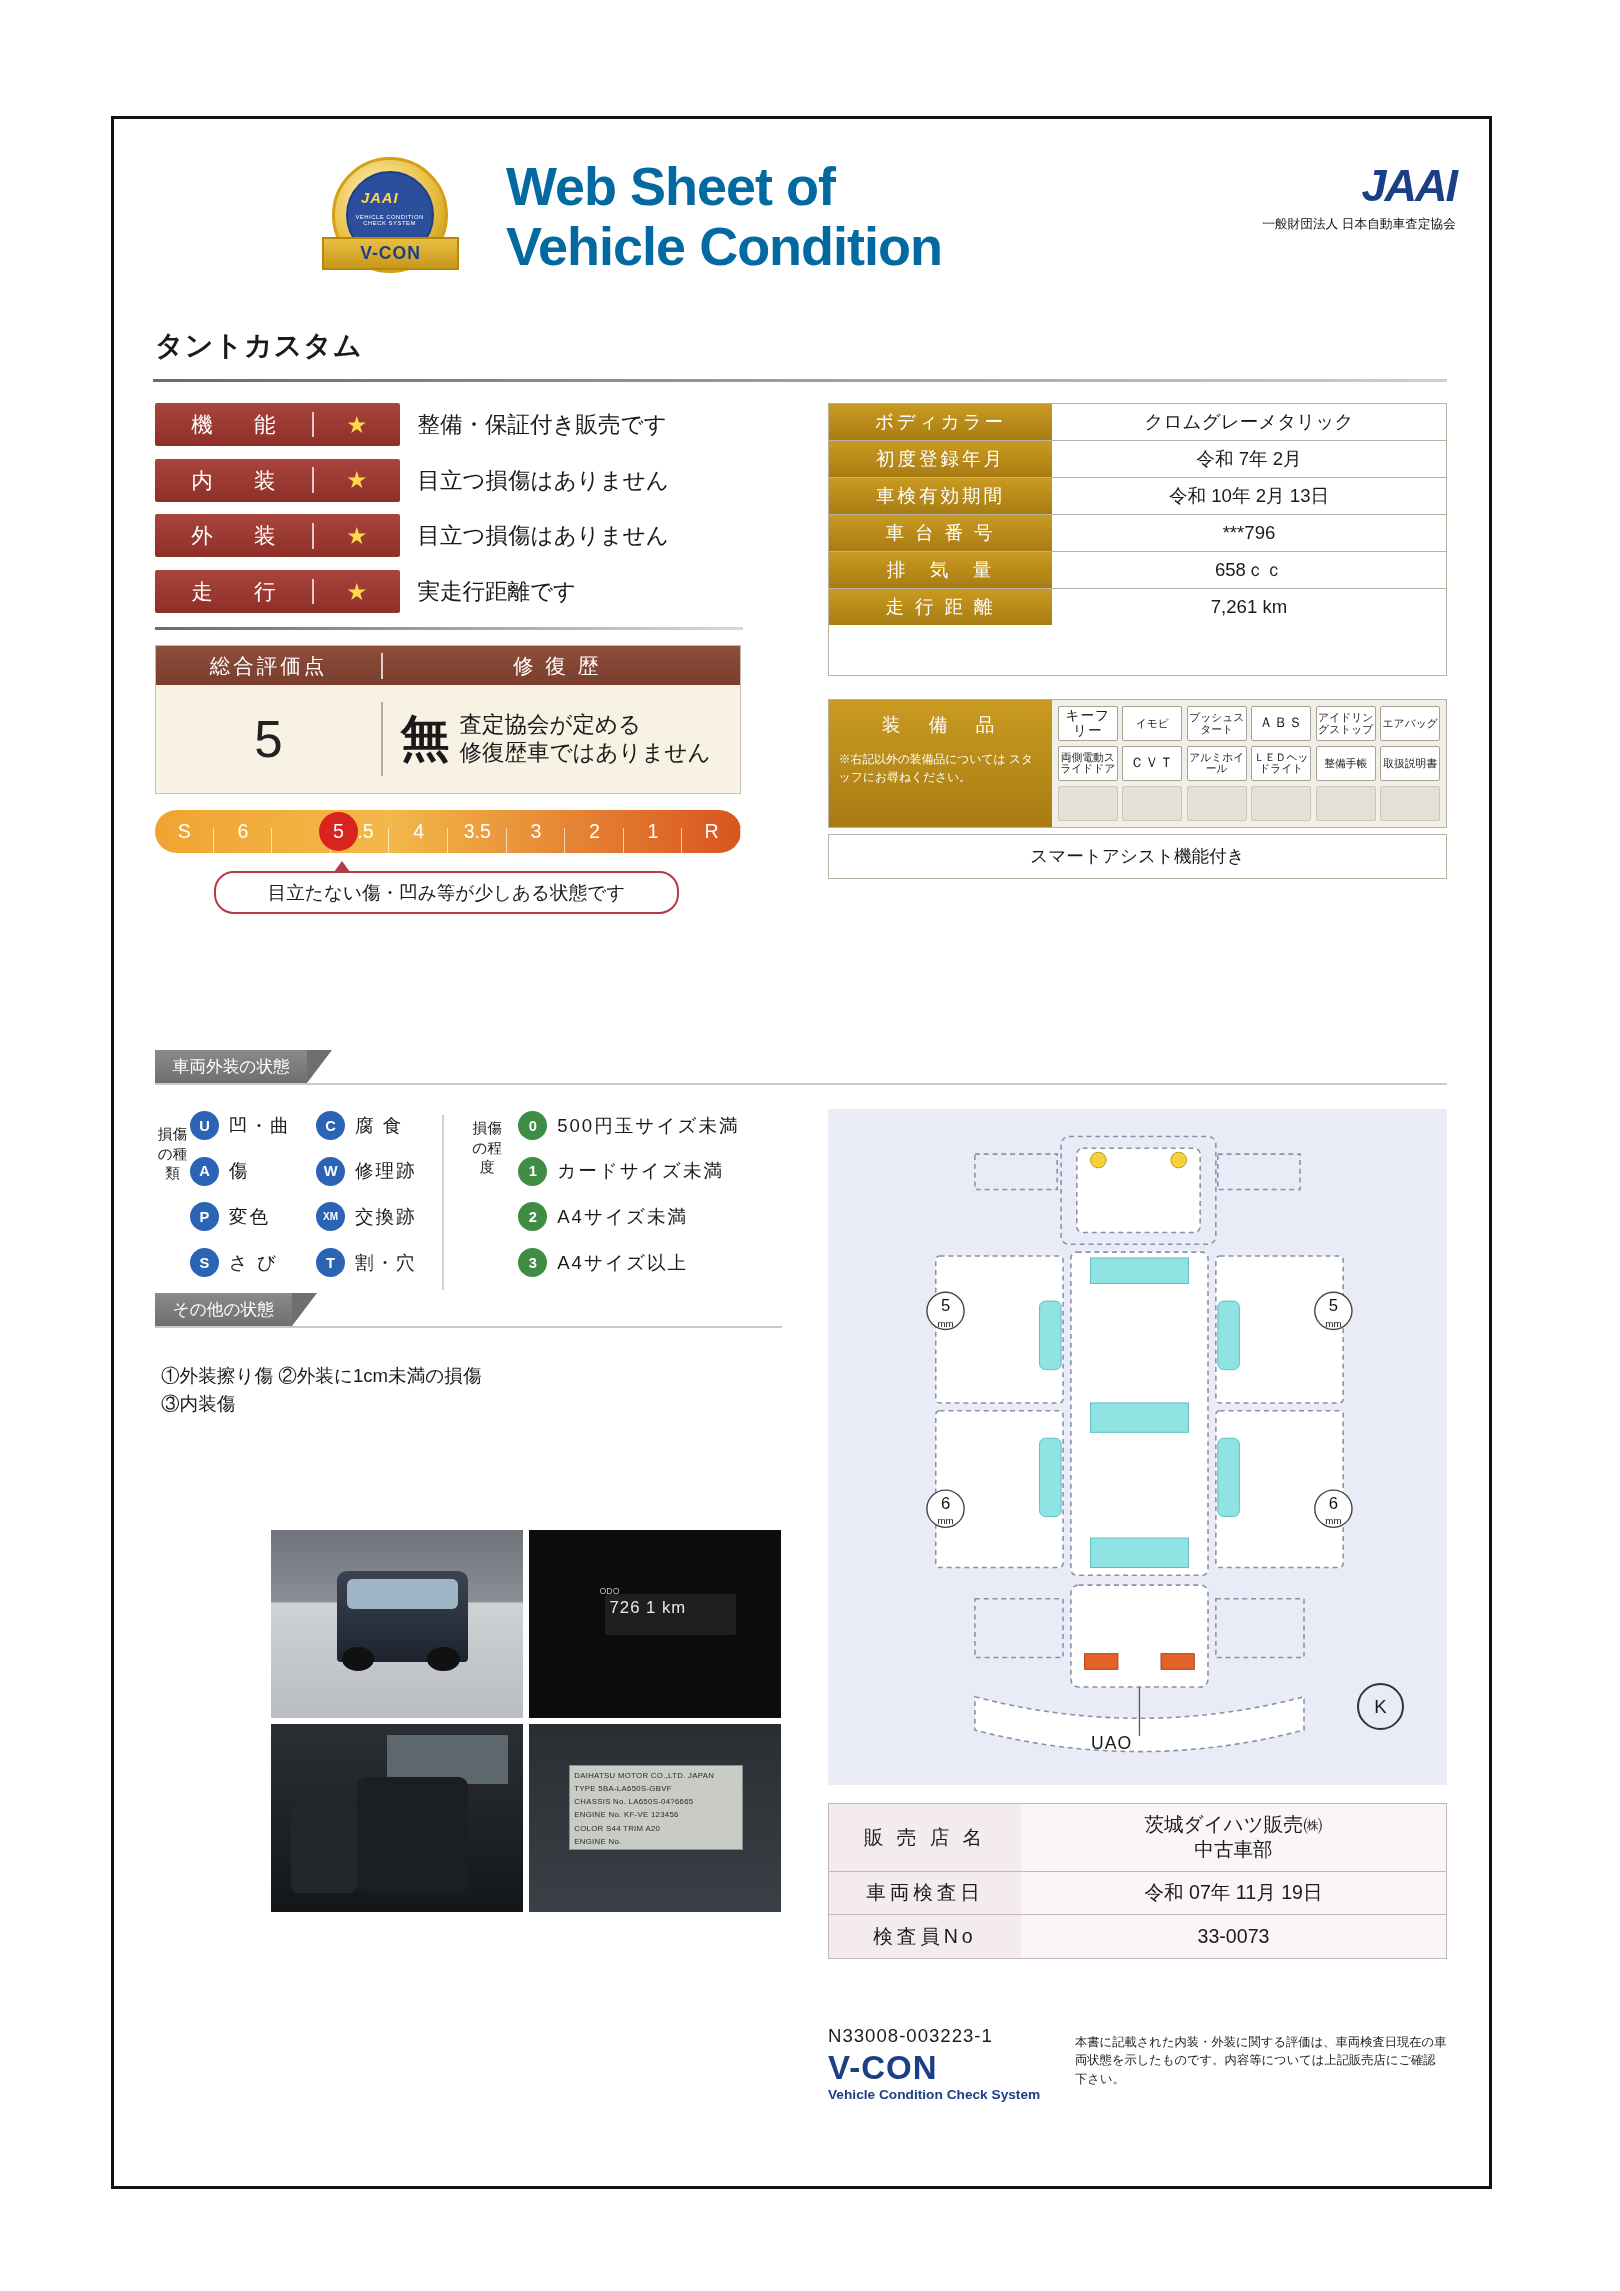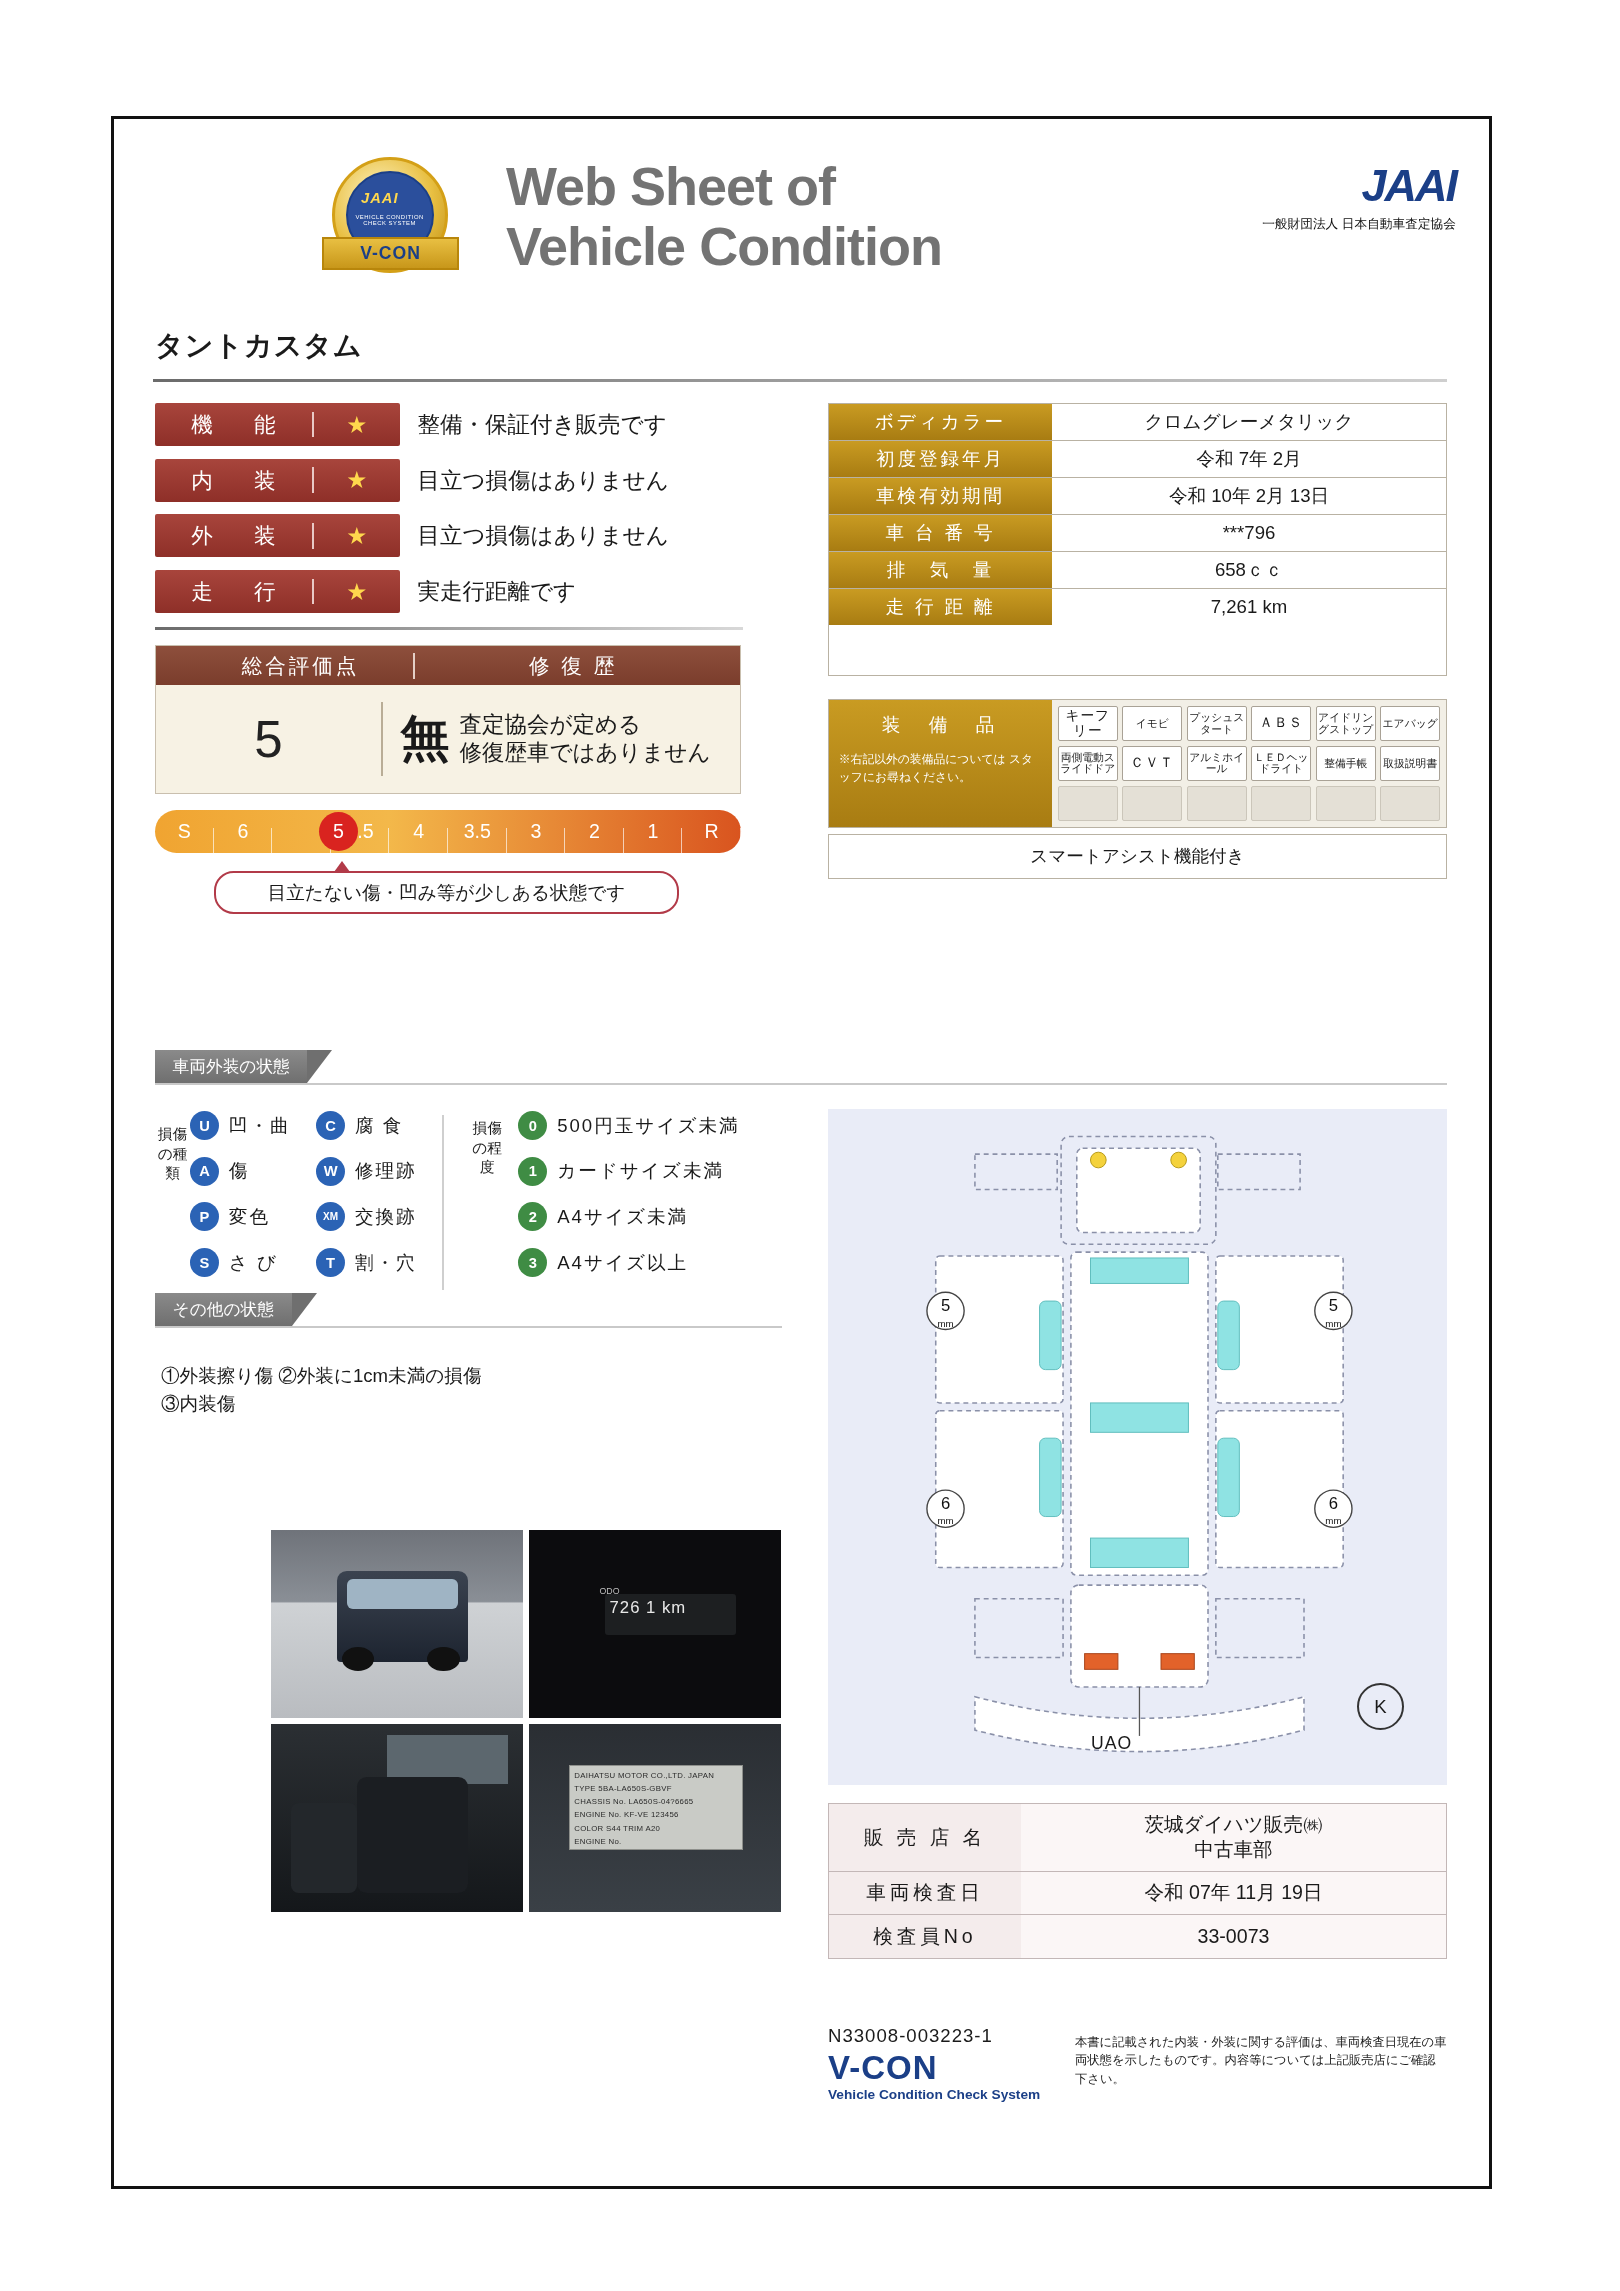--- a/index.html
+++ b/index.html
@@ -8,42 +8,42 @@
   .sheet{position:absolute;left:111px;top:116px;width:1381px;height:2073px;border:3.9px solid #111;background:#fff;box-sizing:border-box;}
 
   
   .hdr{position:relative;height:225px;}
   .logo-vcon{position:absolute;left:208px;top:34px;width:137px;height:137px;}
   .logo-vcon .ring{position:absolute;left:9.8px;top:3.9px;width:116px;height:116px;border-radius:50%;background:radial-gradient(circle at 40% 35%,#fff6c9,#e8bf42 55%,#b8860b 100%);border:3.9px solid #d4a017;box-sizing:border-box;}
   .logo-vcon .ring2{position:absolute;left:23.5px;top:17.6px;width:88px;height:88px;border-radius:50%;border:2.9px solid #1b3f87;box-sizing:border-box;background:#2b4f9c;}
   .logo-vcon .jaai-mini{position:absolute;left:39px;top:37px;color:#ffd84d;font-size:14.7px;font-weight:bold;font-style:italic;letter-spacing:1px;}
   .logo-vcon .micro{position:absolute;left:21.6px;top:61px;width:92px;text-align:center;font-size:5.9px;color:#fff;letter-spacing:0.5px;}
   .logo-vcon .ribbon{position:absolute;left:0px;top:84px;width:137px;height:33px;background:linear-gradient(#e8bf42,#c8971a);border:2px solid #b8860b;box-sizing:border-box;display:flex;align-items:center;justify-content:center;color:#1b3f87;font-weight:bold;font-size:17.6px;letter-spacing:1px;}
-  .title{position:absolute;left:392px;top:37px;font-size:54px;line-height:1.12;font-weight:bold;color:#737373;letter-spacing:-1px;}
+  .title{position:absolute;left:392px;top:37px;font-size:54px;line-height:1.12;font-weight:bold;color:#0369a1;letter-spacing:-1px;}
   .jaai-block{position:absolute;right:33px;top:41px;text-align:right;}
   .jaai-logo{font-size:45px;font-weight:bold;font-style:italic;color:#1b3f87;letter-spacing:-2px;}
   .jaai-sub{font-size:12.7px;color:#111;margin-top:3.9px;}
 
   .carname{position:absolute;left:41px;top:208px;font-size:28px;font-weight:bold;letter-spacing:1px;}
   .rule-top{position:absolute;left:39px;top:260px;width:1294px;height:2.9px;background:linear-gradient(90deg,#6b6b6b,#cfcfcf);}
 
   
   .col-left{position:absolute;left:41px;top:284px;width:627px;}
   .star-row{display:flex;align-items:center;margin-bottom:12.7px;}
   .star-label{width:245px;height:43px;background:linear-gradient(#a8453c,#8e2f28);color:#fff;display:flex;align-items:center;box-sizing:border-box;border-radius:2px;}
   .star-label .t{width:147px;text-align:center;font-size:21.6px;letter-spacing:9.8px;padding-left:9.8px;}
   .star-label .bar{width:2px;height:25.5px;background:#e9c9c6;}
   .star-label .st{flex:1;text-align:center;font-size:23.5px;color:#ffd84d;}
   .star-txt{margin-left:17.6px;font-size:22.5px;}
 
   .rule-mid{margin:13.7px 0 15.7px 0;width:588px;height:2.9px;background:linear-gradient(90deg,#6b6b6b,#d8d8d8);}
 
   .score-box{width:586px;border:1px solid #c9bfae;box-sizing:border-box;}
   .score-head{display:flex;height:39px;background:linear-gradient(#8e4f3c,#7a3d2c);color:#fff;font-size:20.6px;align-items:center;}
-  .score-head .a{width:225px;text-align:center;letter-spacing:2.9px;padding-left:32px;}
+  .score-head .a{width:225px;text-align:center;letter-spacing:2.9px;}
   .score-head .sep{width:2px;height:25.5px;background:#e4cfc6;}
   .score-head .b{flex:1;text-align:center;letter-spacing:11.8px;}
   .score-body{display:flex;height:108px;background:#f7f2e4;align-items:center;}
   .score-num{width:225px;text-align:center;font-size:51px;color:#222;}
   .score-sep{width:2px;height:74px;background:#b9ad96;}
   .score-right{flex:1;display:flex;align-items:center;padding-left:17.6px;}
   .score-mu{font-size:49px;font-weight:bold;margin-right:9.8px;}
   .score-lines{font-size:22.5px;line-height:1.28;}
 
   .scale{position:relative;margin-top:15.7px;width:586px;height:43px;background:linear-gradient(90deg,#f0a431,#f3b84a 40%,#d9541f);border-radius:21.6px;display:flex;align-items:center;}

